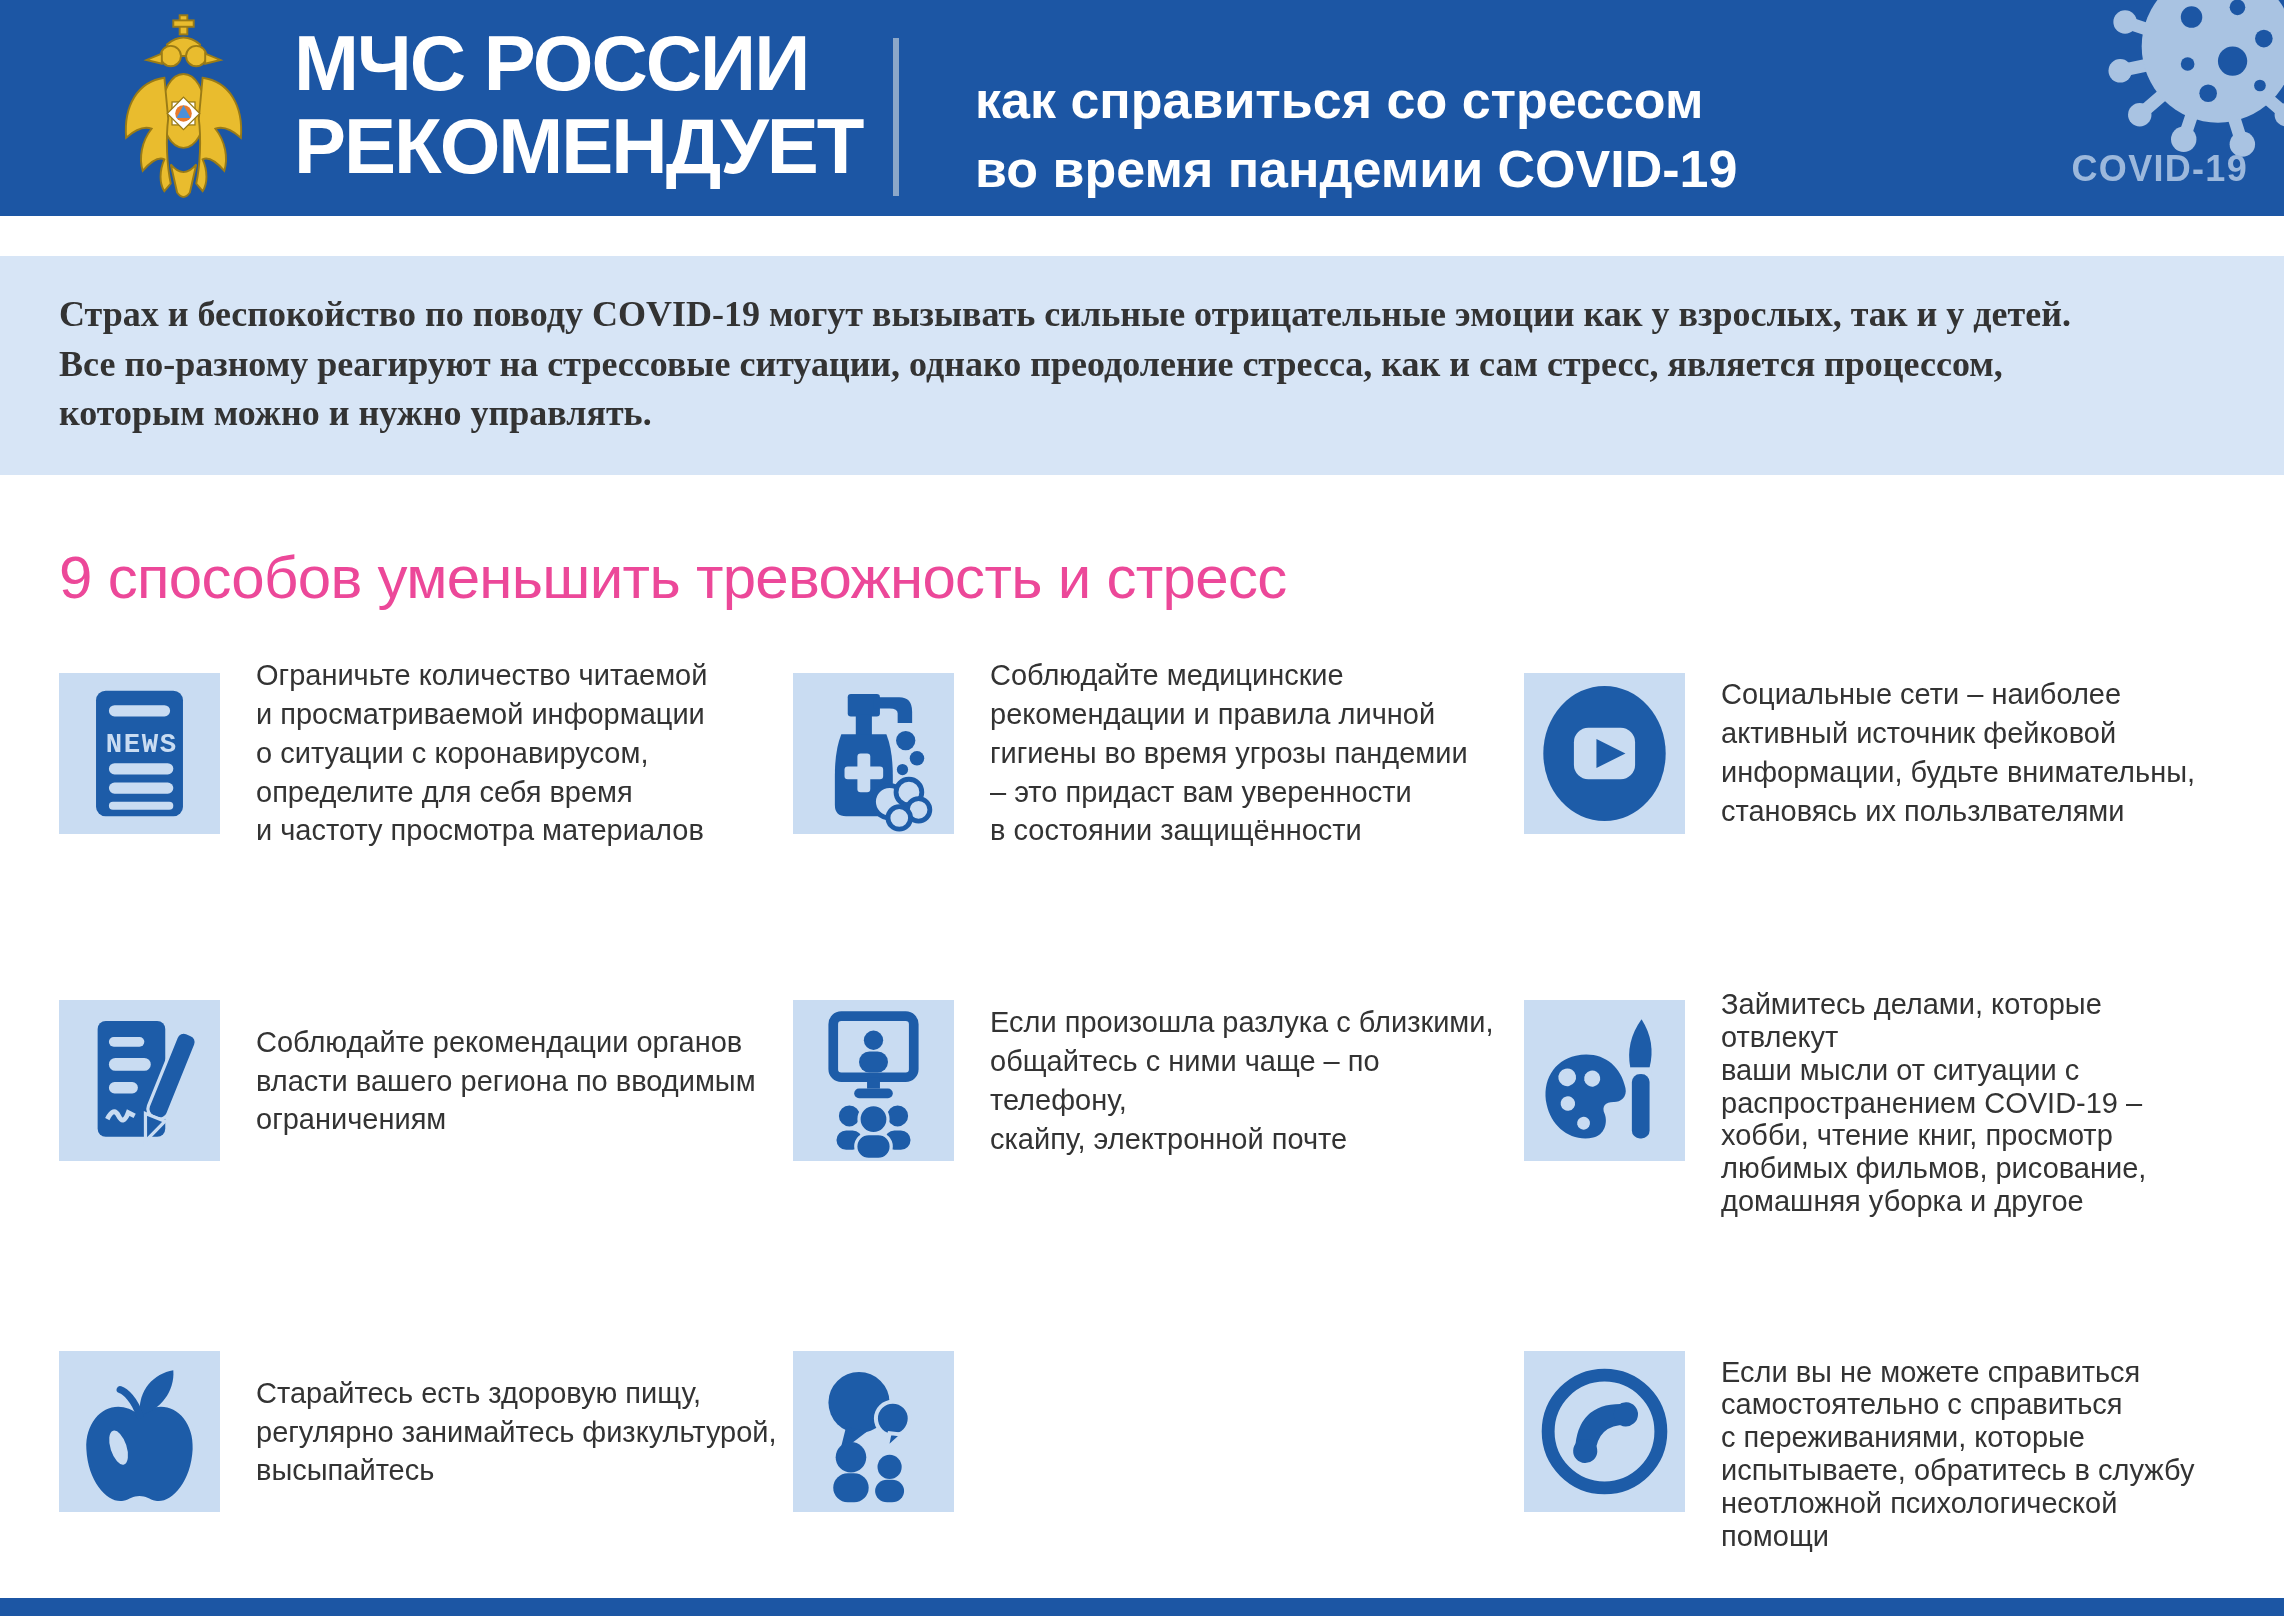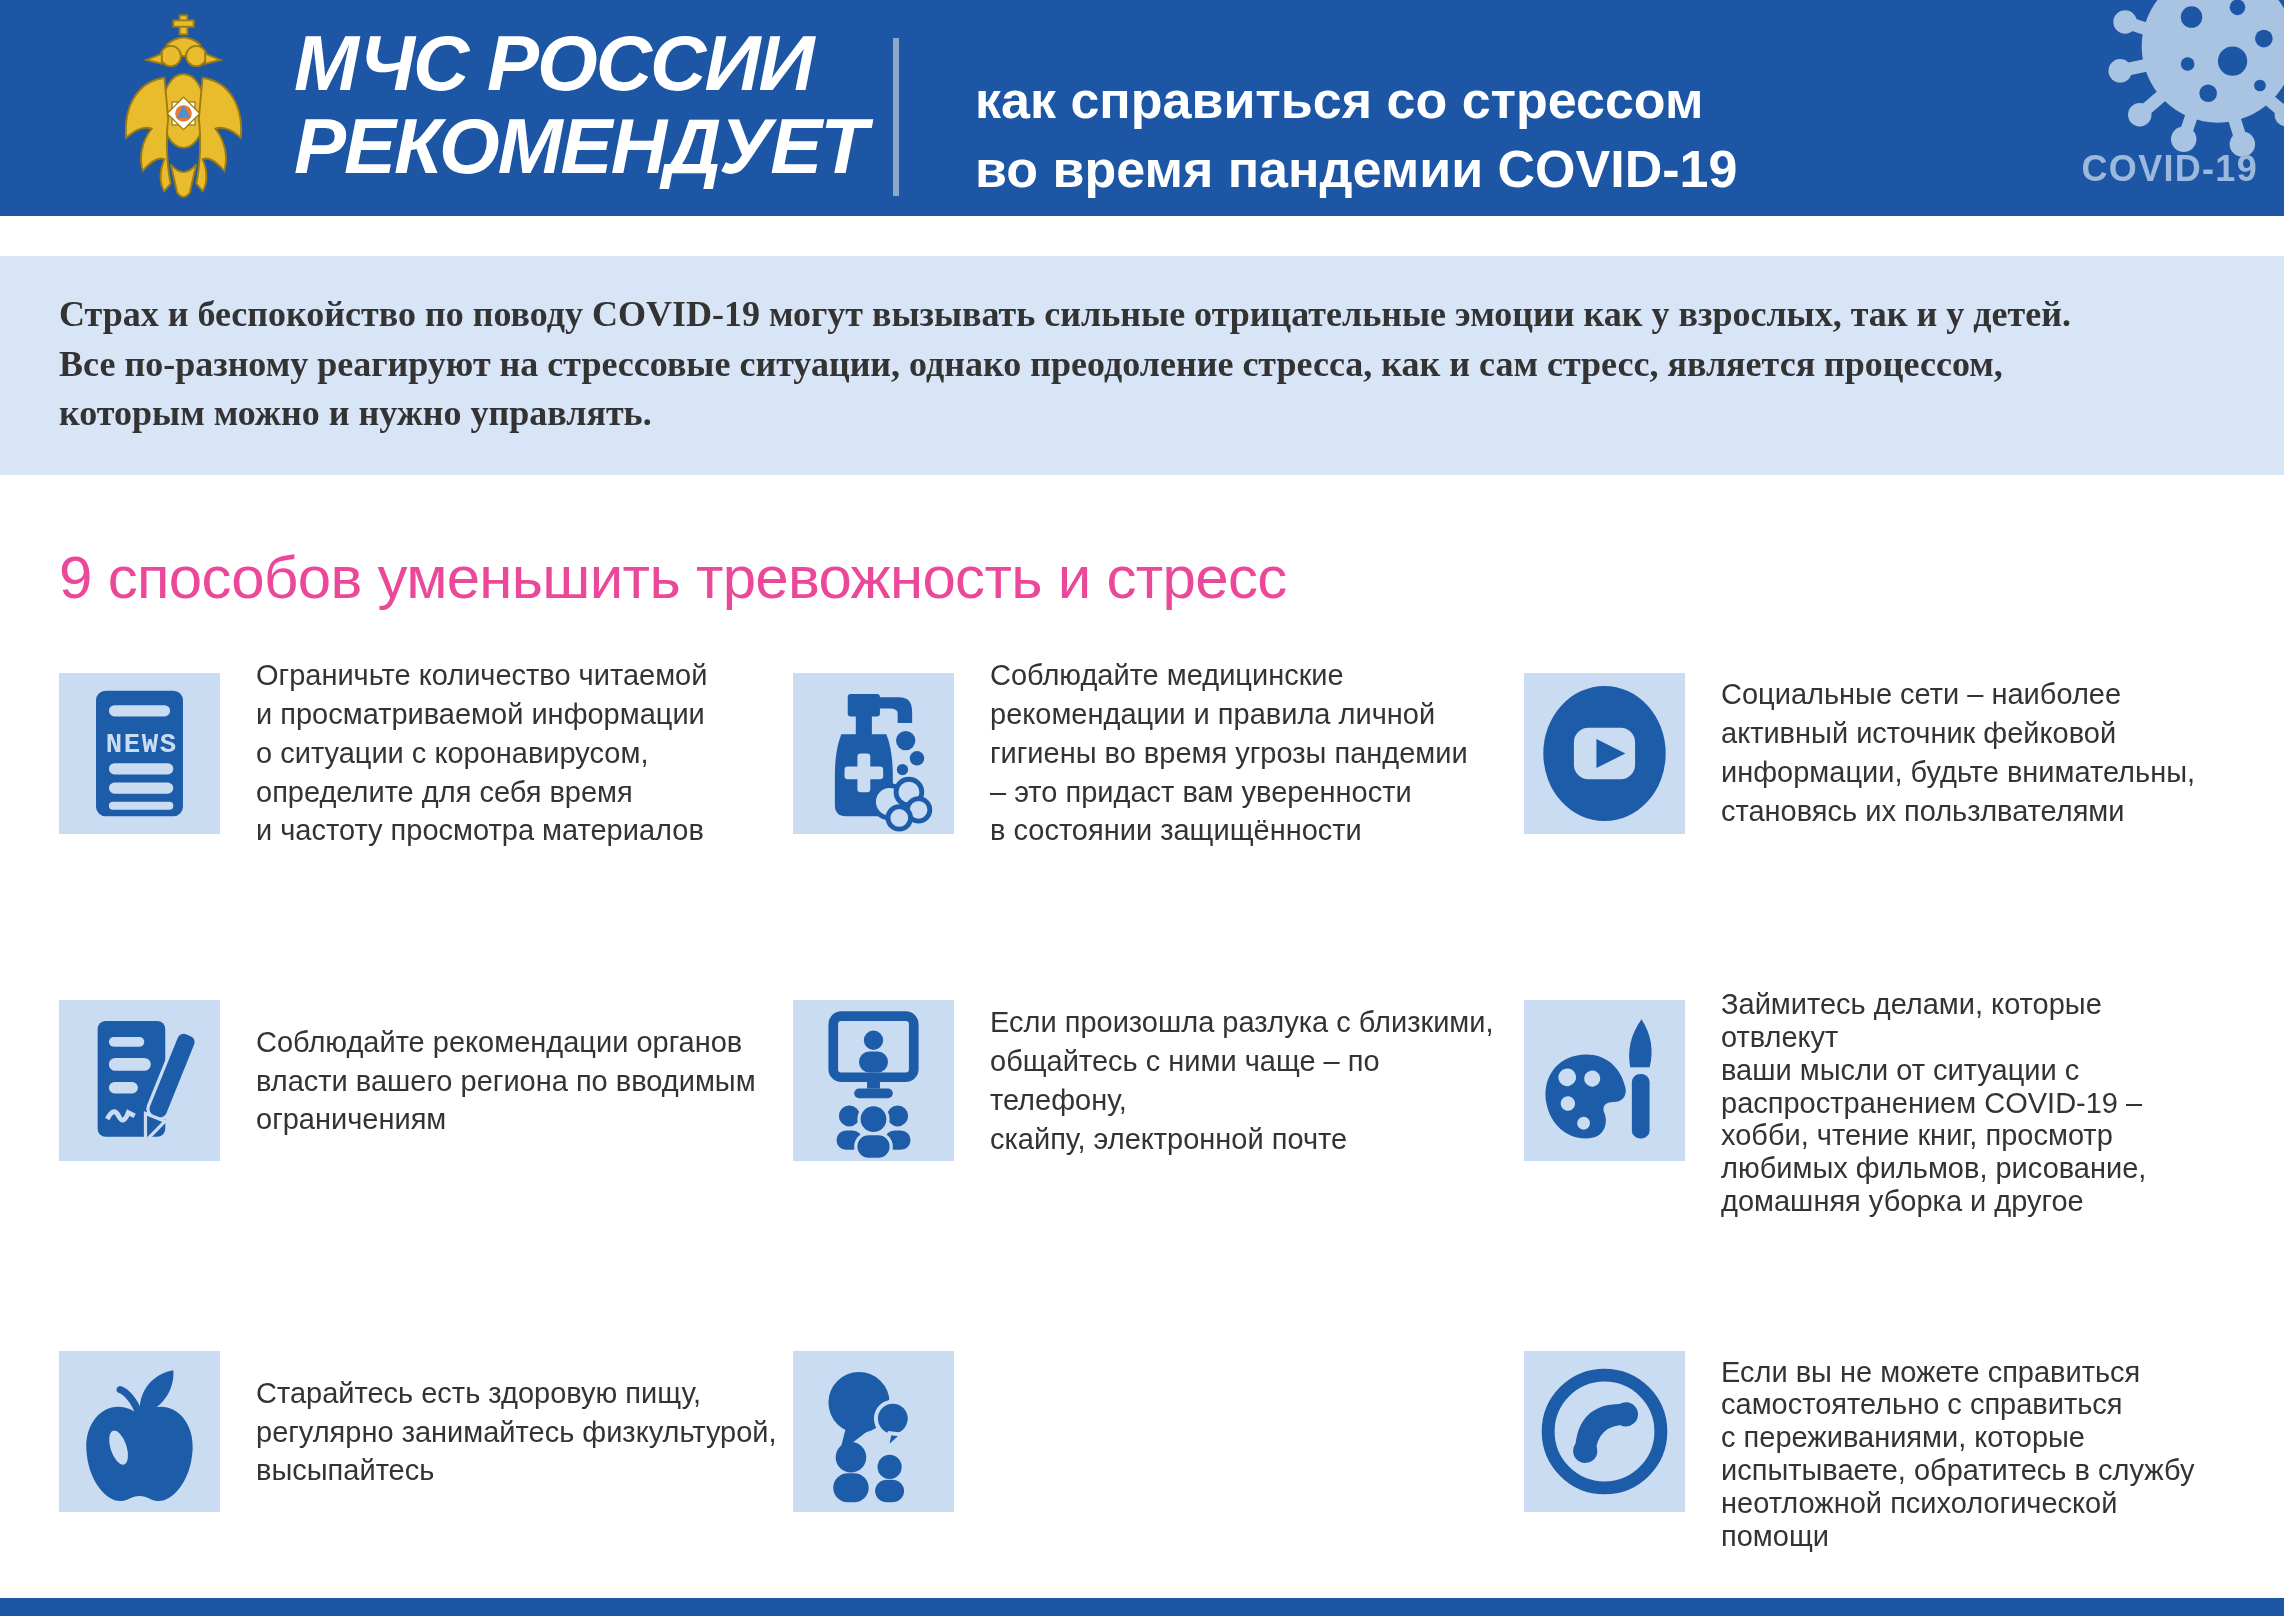--- a/index.html
+++ b/index.html
@@ -16,36 +16,35 @@
     height:216px;
     background:#1c56a4;
     overflow:hidden;
   }
   .emblem { position:absolute; left:107px; top:14.3px; width:153px; height:189px; }
   .org-title {
     position:absolute; left:294px; top:22px;
     color:#ffffff; font-weight:bold;
     font-size:78px; line-height:1.07; letter-spacing:-2px;
     white-space:pre-line;
-    font-style:italic;
   }
   .header-divider {
     position:absolute; left:893px; top:38px;
     width:5.9px; height:158px; background:#8ba7c9;
   }
   .header-subtitle {
     position:absolute; left:975px; top:34px;
     color:#ffffff; font-weight:bold;
     font-size:52px; line-height:1.32; letter-spacing:0px;
     white-space:pre-line;
     margin-top:32px;
   }
   .virus { position:absolute; top:-22px; right:-17px; width:215px; height:195px; }
   .covid-label {
-    position:absolute; right:26px; top:148px;
+    position:absolute; right:36px; top:148px;
     color:#9cb8dc; font-weight:bold; font-size:36px; letter-spacing:1.3px;
   }
   
   .intro-band {
     margin-top:40px;
     background:#d7e5f6;
     padding:34px 59px 36px 59px;
   }
   .intro-text {
     color:#333333; font-weight:bold;

